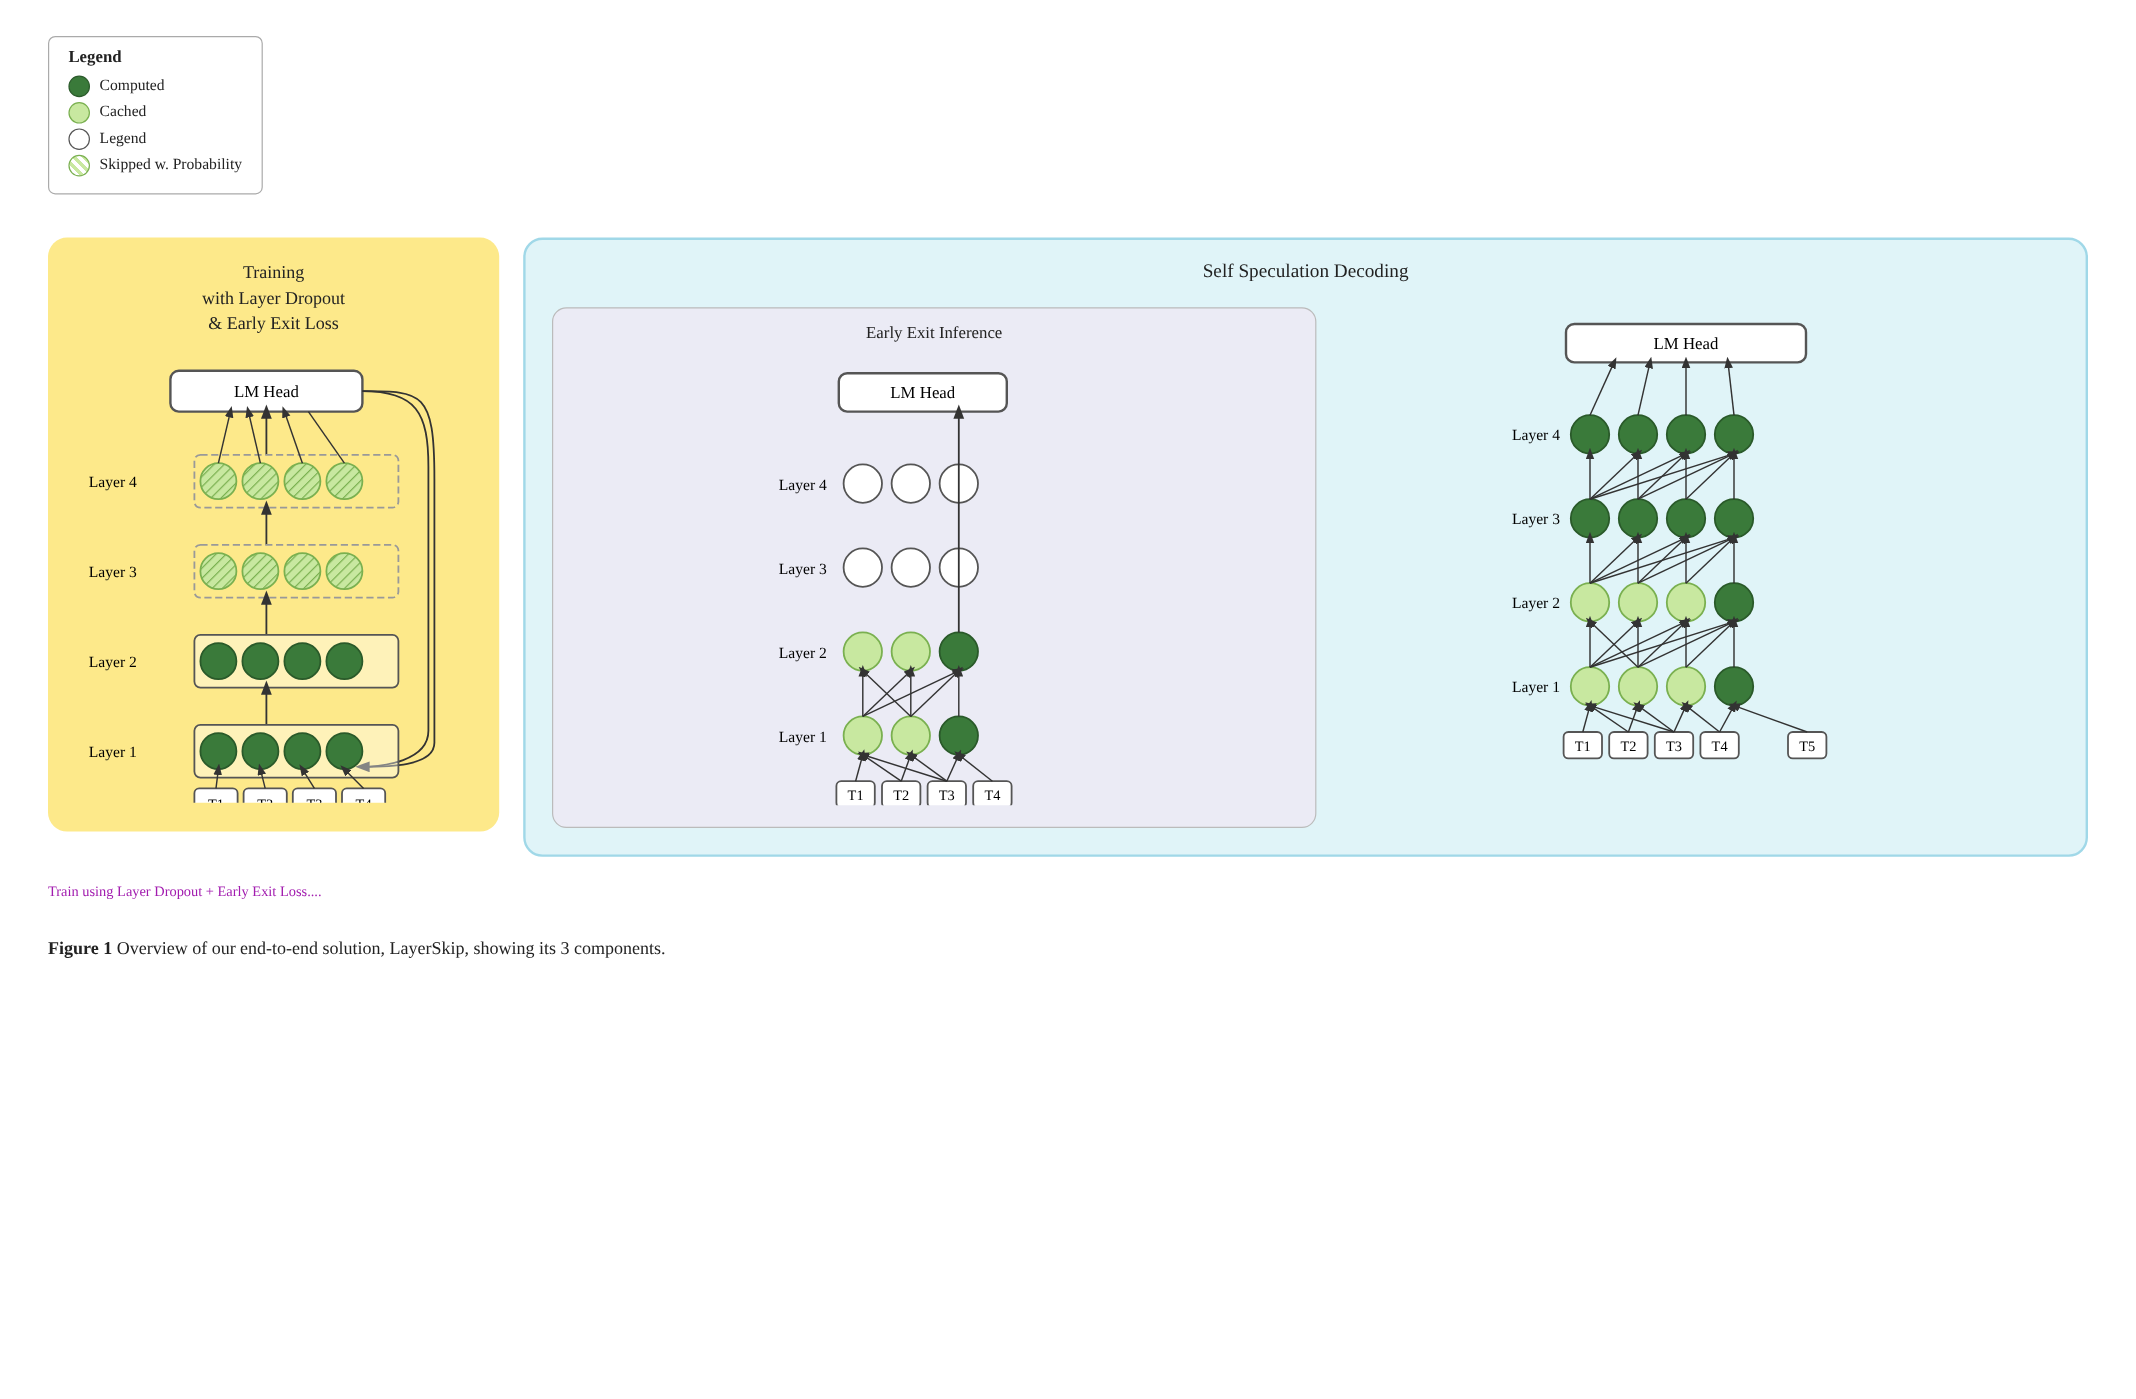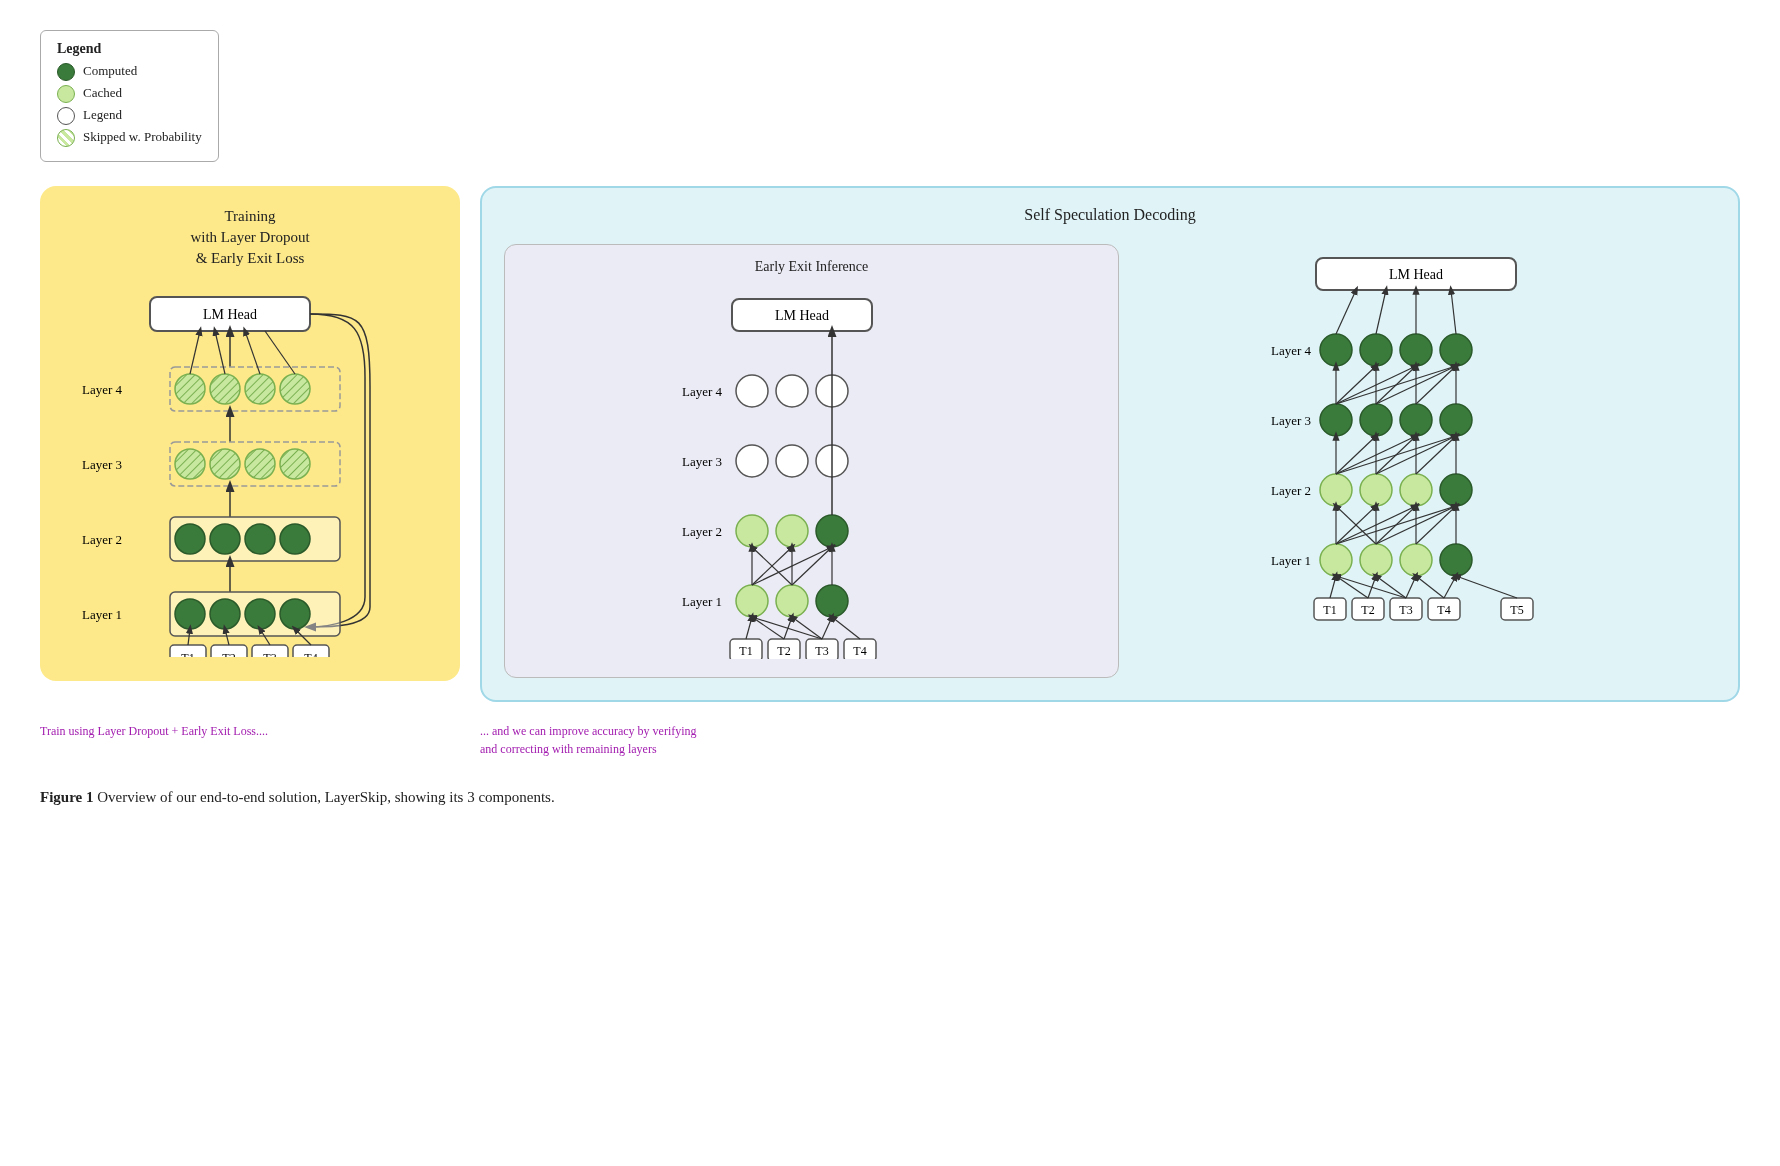--- a/index.html
+++ b/index.html
@@ -12,21 +12,21 @@
       min-height: 1166px;
       padding: 30px 40px;
     }
 
     
     .legend-box {
       border: 1px solid #aaa;
       border-radius: 6px;
       padding: 10px 16px;
       display: inline-block;
-      margin-bottom: 24px;
+      margin-bottom: 36px;
       font-size: 13px;
     }
     .legend-title { font-weight: bold; margin-bottom: 6px; font-size: 14px; }
     .legend-item { display: flex; align-items: flex-start; margin-bottom: 4px; gap: 8px; }
     .legend-circle {
       width: 18px; height: 18px; border-radius: 50%; border: 1.5px solid #555; flex-shrink: 0;
     }
     .legend-computed { background: #3a7a3a; border-color: #2a5a2a; }
     .legend-cached { background: #c8e8a0; border-color: #7ab050; }
     .legend-skipped { background: #fff; border-color: #555; }
@@ -42,21 +42,21 @@
       display: flex;
       gap: 20px;
       align-items: flex-start;
     }
 
     
     .training-box {
       background: #fde98a;
       border-radius: 16px;
       padding: 20px 22px 24px;
-      width: 420px;
+      width: 376px;
       flex-shrink: 0;
     }
     .training-title {
       text-align: center;
       font-size: 15px;
       margin-bottom: 18px;
       line-height: 1.4;
     }
 
     
@@ -403,21 +403,20 @@
         </svg>
       </div>
 
     </div>
   </div>
 </div>
 
 
 <div class="captions-row">
   <div class="caption-item caption-training">Train using Layer Dropout + Early Exit Loss....</div>
-  <div class="caption-item caption-verify">... and we can improve accuracy by verifying<br>and correcting with remaining layers</div>
 </div>
 
 
 <div class="figure-caption">
   <strong>Figure 1</strong> <span>Overview of our end-to-end solution, LayerSkip, showing its 3 components.</span>
 </div>
 
 
 
 

